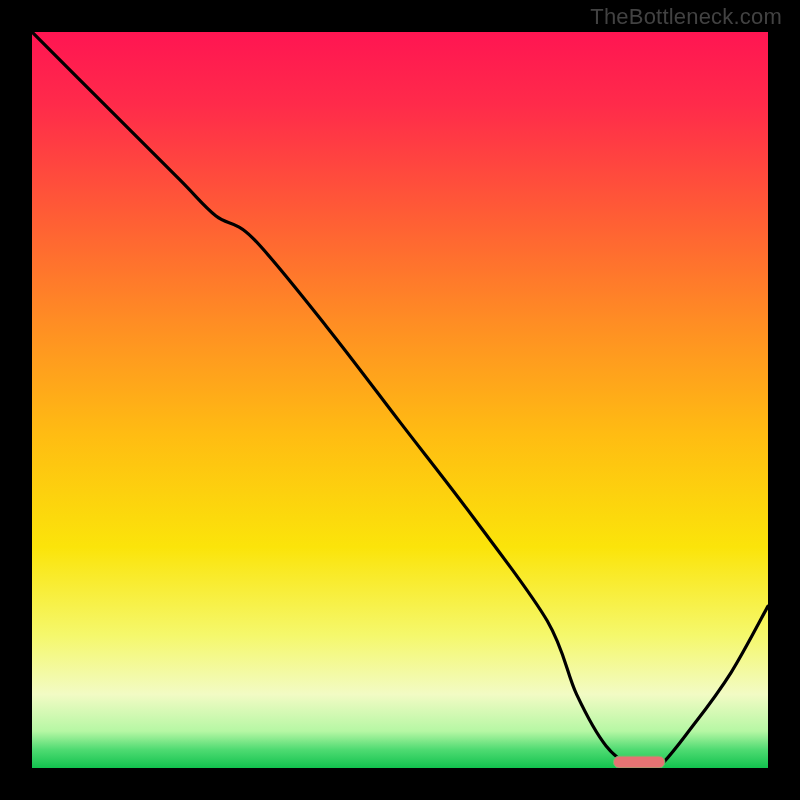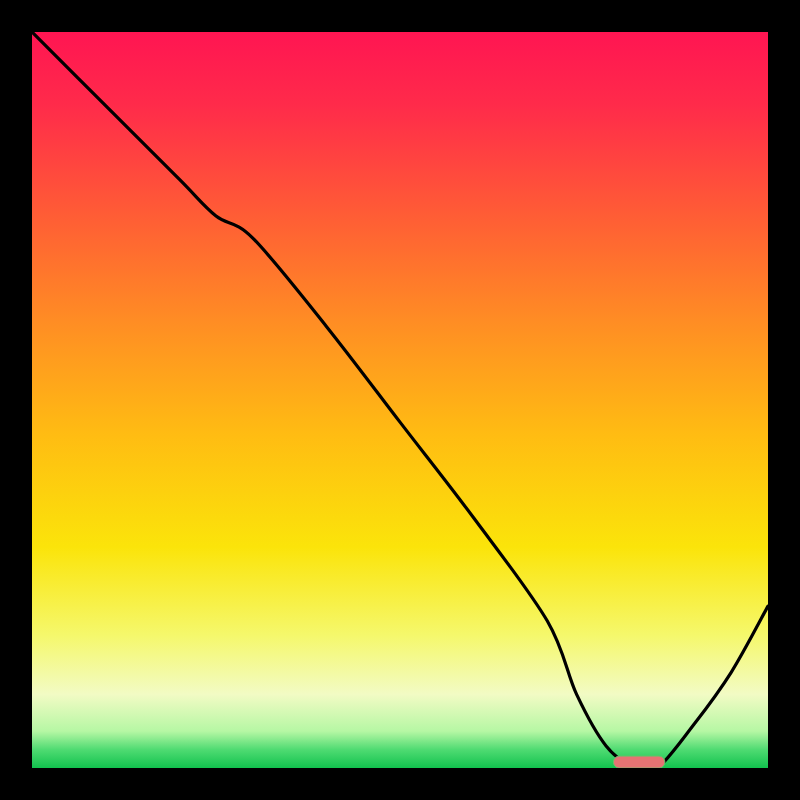--- a/index.html
+++ b/index.html
@@ -40,20 +40,21 @@
     display: block;
     width: 100%;
     height: 100%;
   }
 </style>
 </head>
 <body>
 
 <div class="frame">
 
+  <div class="watermark">TheBottleneck.com</div>
 
   <div class="plot-area">
     <svg viewBox="0 0 736 736" preserveAspectRatio="none">
       <defs>
         <linearGradient id="bg-grad" x1="0" y1="0" x2="0" y2="1">
         <stop offset="0%" stop-color="#ff1552"></stop>
             <stop offset="10%" stop-color="#ff2b4a"></stop>
             <stop offset="25%" stop-color="#ff5d35"></stop>
             <stop offset="40%" stop-color="#ff8f23"></stop>
             <stop offset="55.00000000000001%" stop-color="#ffbd12"></stop>

